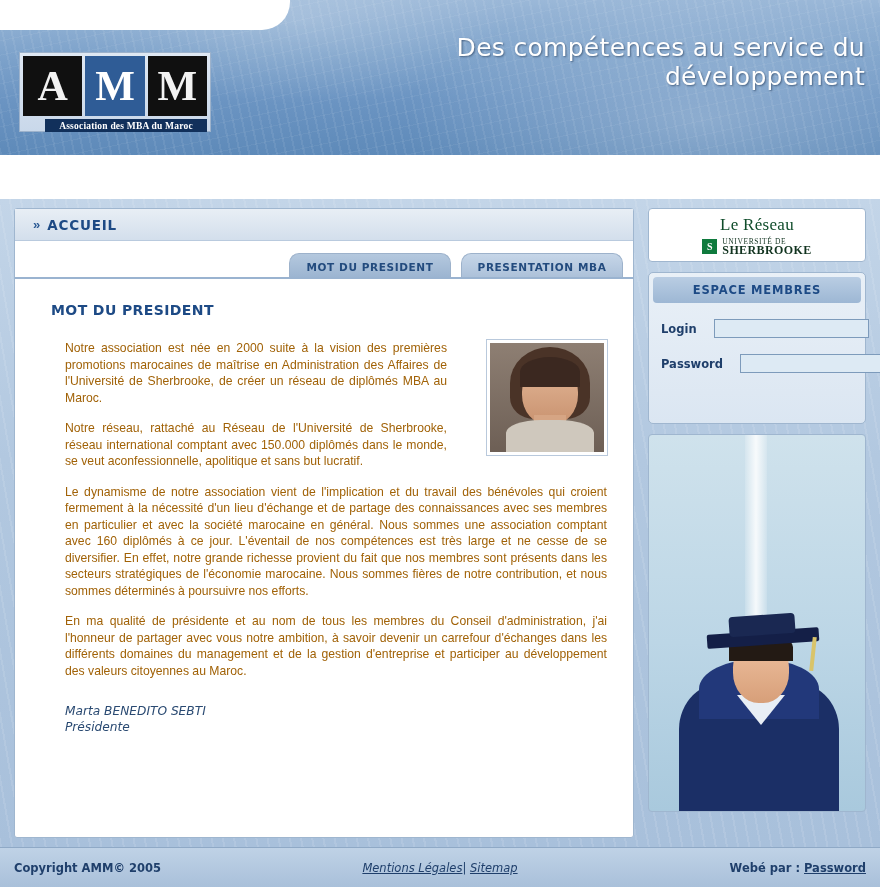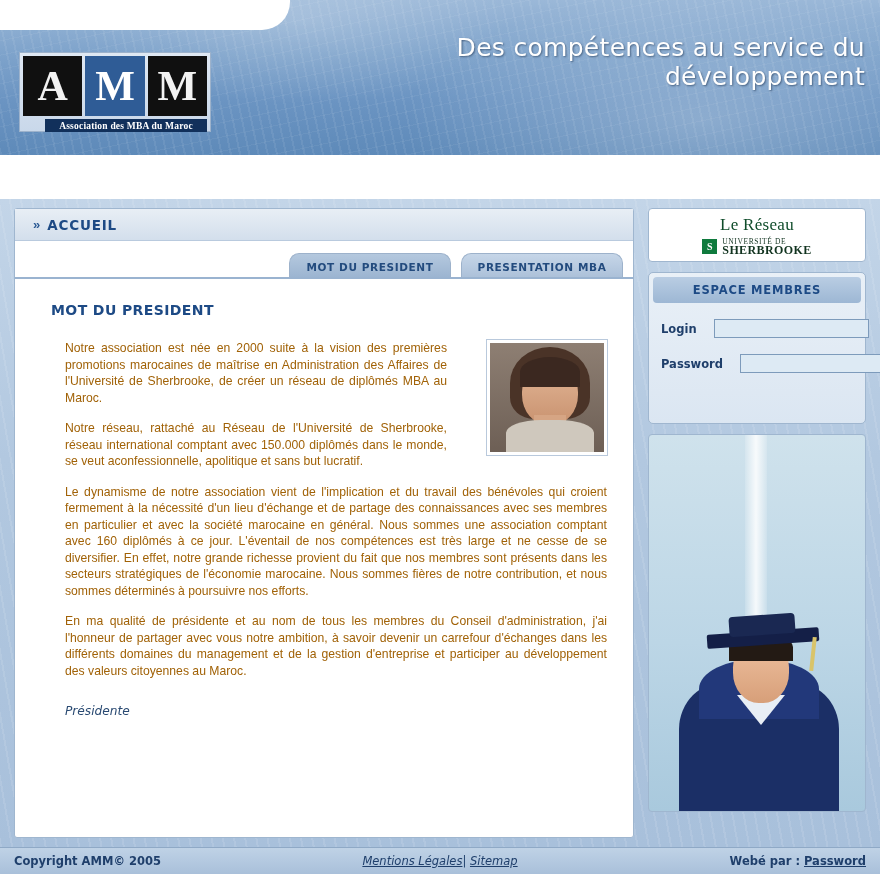--- a/index.html
+++ b/index.html
@@ -461,21 +461,21 @@
     left: 66px; bottom: 86px;
     width: 48px; height: 30px;
     background: #e8eef5;
     clip-path: polygon(0 0, 100% 0, 50% 100%);
   }
 
   
   .footer {
     position: absolute;
     left: 0; top: 847px;
-    width: 880px; height: 27px;
+    width: 880px; height: 40px;
     background: linear-gradient(180deg,#bfd2e6 0%, #a9c0da 100%);
     border-top: 1px solid #8fa9c6;
     display: flex;
     align-items: center;
     padding: 0 14px;
     font-size: 11.5px;
     color: #1f3f6b;
     font-family: "DejaVu Sans", sans-serif;
   }
   .footer .left { flex: 1; font-weight: bold; }
@@ -535,20 +535,21 @@
         <div class="neck"></div>
         <div class="scarf"></div>
       </div>
 
       <p class="art-p narrow">Notre association est née en 2000 suite à la vision des premières promotions marocaines de maîtrise en Administration des Affaires de l'Université de Sherbrooke, de créer un réseau de diplômés MBA au Maroc.</p>
       <p class="art-p narrow">Notre réseau, rattaché au Réseau de l'Université de Sherbrooke, réseau international comptant avec 150.000 diplômés dans le monde, se veut aconfessionnelle, apolitique et sans but lucratif.</p>
       <p class="art-p">Le dynamisme de notre association vient de l'implication et du travail des bénévoles qui croient fermement à la nécessité d'un lieu d'échange et de partage des connaissances avec ses membres en particulier et avec la société marocaine en général. Nous sommes une association comptant avec 160 diplômés à ce jour. L'éventail de nos compétences est très large et ne cesse de se diversifier. En effet, notre grande richesse provient du fait que nos membres sont présents dans les secteurs stratégiques de l'économie marocaine. Nous sommes fières de notre contribution, et nous sommes déterminés à poursuivre nos efforts.</p>
       <p class="art-p">En ma qualité de présidente et au nom de tous les membres du Conseil d'administration, j'ai l'honneur de partager avec vous notre ambition, à savoir devenir un carrefour d'échanges dans les différents domaines du management et de la gestion d'entreprise et participer au développement des valeurs citoyennes au Maroc.</p>
 
       <div class="sig">
+        <div class="it">Marta BENEDITO SEBTI</div>
         <div class="it">Présidente</div>
       </div>
     </div>
   </div>
 
   <div class="rail">
 
     <div class="box rs-logo">
       <div class="rs-top">Le Réseau</div>
       <div class="rs-bottom">

